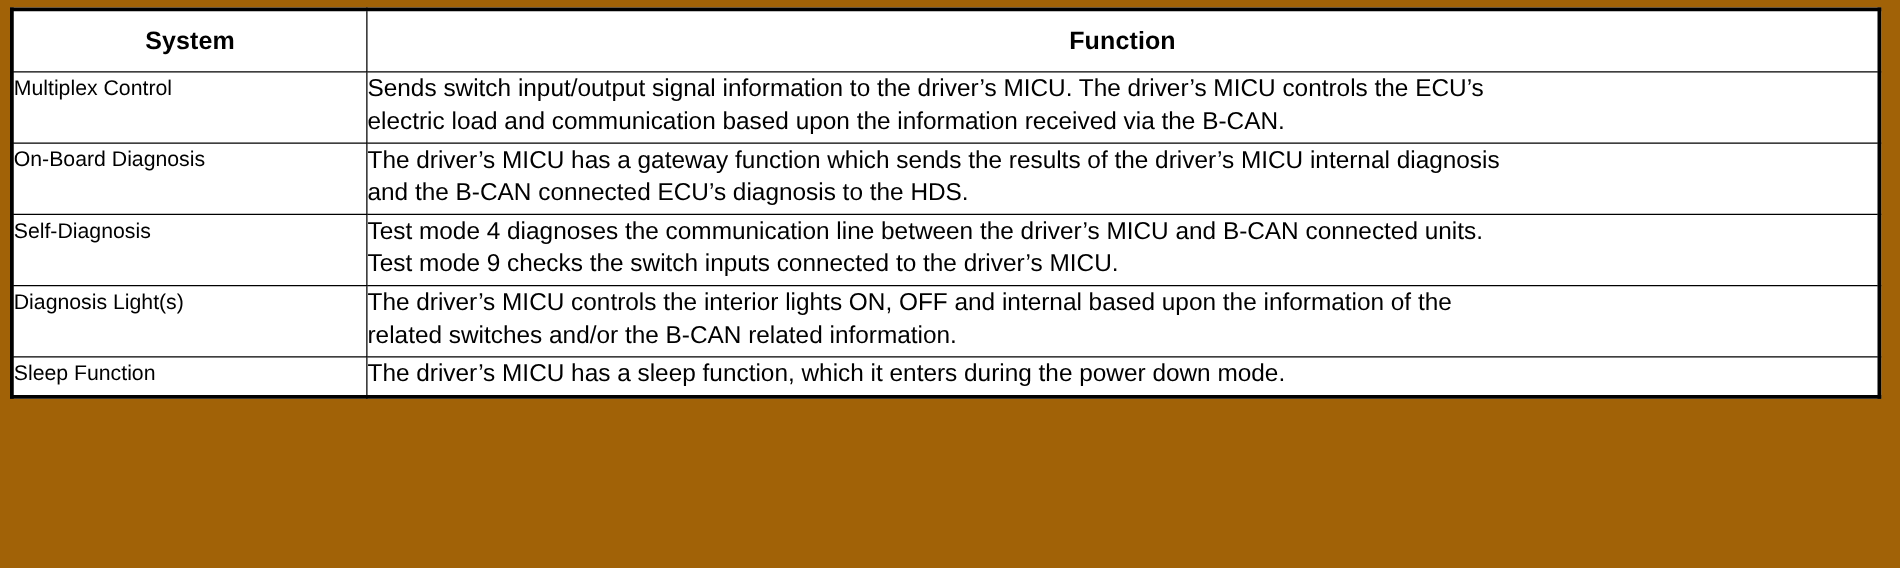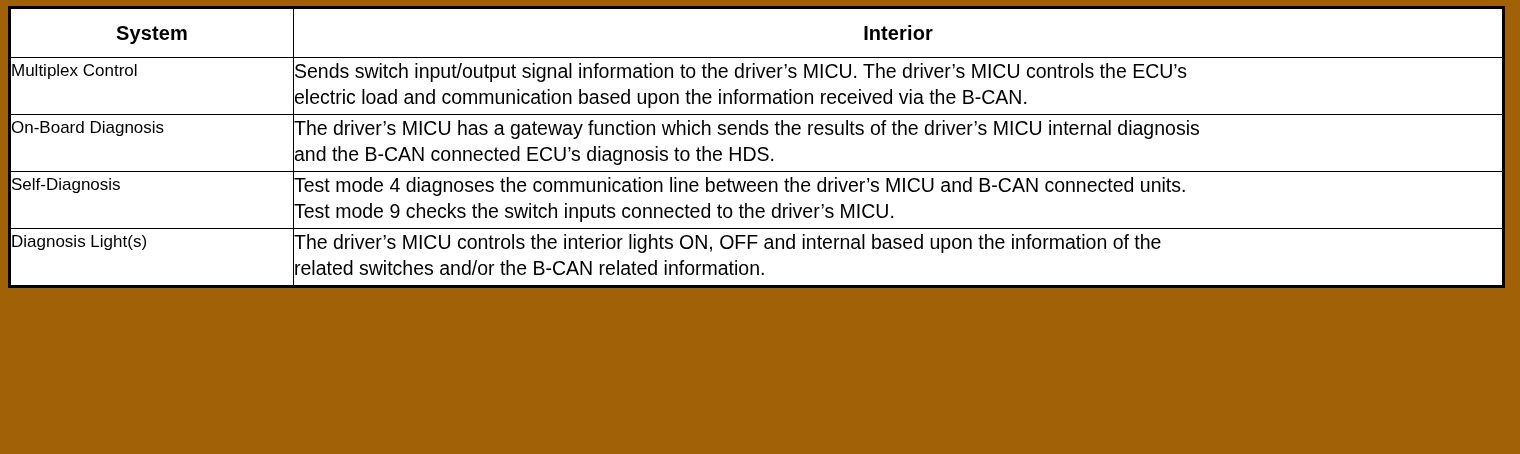--- a/index.html
+++ b/index.html
@@ -103,21 +103,21 @@
 
 <div class="sheet">
   <table class="spec-table">
     <colgroup>
       <col class="col-system">
       <col class="col-function">
     </colgroup>
     <thead>
       <tr class="header-row">
         <th class="header-system">System</th>
-        <th class="header-function">Interior</th>
+        <th class="header-function">Function</th>
       </tr>
     </thead>
     <tbody>
       <tr class="row-tall">
         <td class="cell-system">Multiplex Control</td>
         <td class="cell-function">
           <span class="fn-line">Sends switch input/output signal information to the driver’s MICU. The driver’s MICU controls the ECU’s</span>
           <span class="fn-line">electric load and communication based upon the information received via the B-CAN.</span>
         </td>
       </tr>
@@ -135,15 +135,21 @@
           <span class="fn-line">Test mode 9 checks the switch inputs connected to the driver’s MICU.</span>
         </td>
       </tr>
       <tr class="row-tall">
         <td class="cell-system">Diagnosis Light(s)</td>
         <td class="cell-function">
           <span class="fn-line">The driver’s MICU controls the interior lights ON, OFF and internal based upon the information of the</span>
           <span class="fn-line">related switches and/or the B-CAN related information.</span>
         </td>
       </tr>
+      <tr class="row-short">
+        <td class="cell-system">Sleep Function</td>
+        <td class="cell-function">
+          <span class="fn-line">The driver’s MICU has a sleep function, which it enters during the power down mode.</span>
+        </td>
+      </tr>
     </tbody>
   </table>
 </div>
 
 </body></html>

